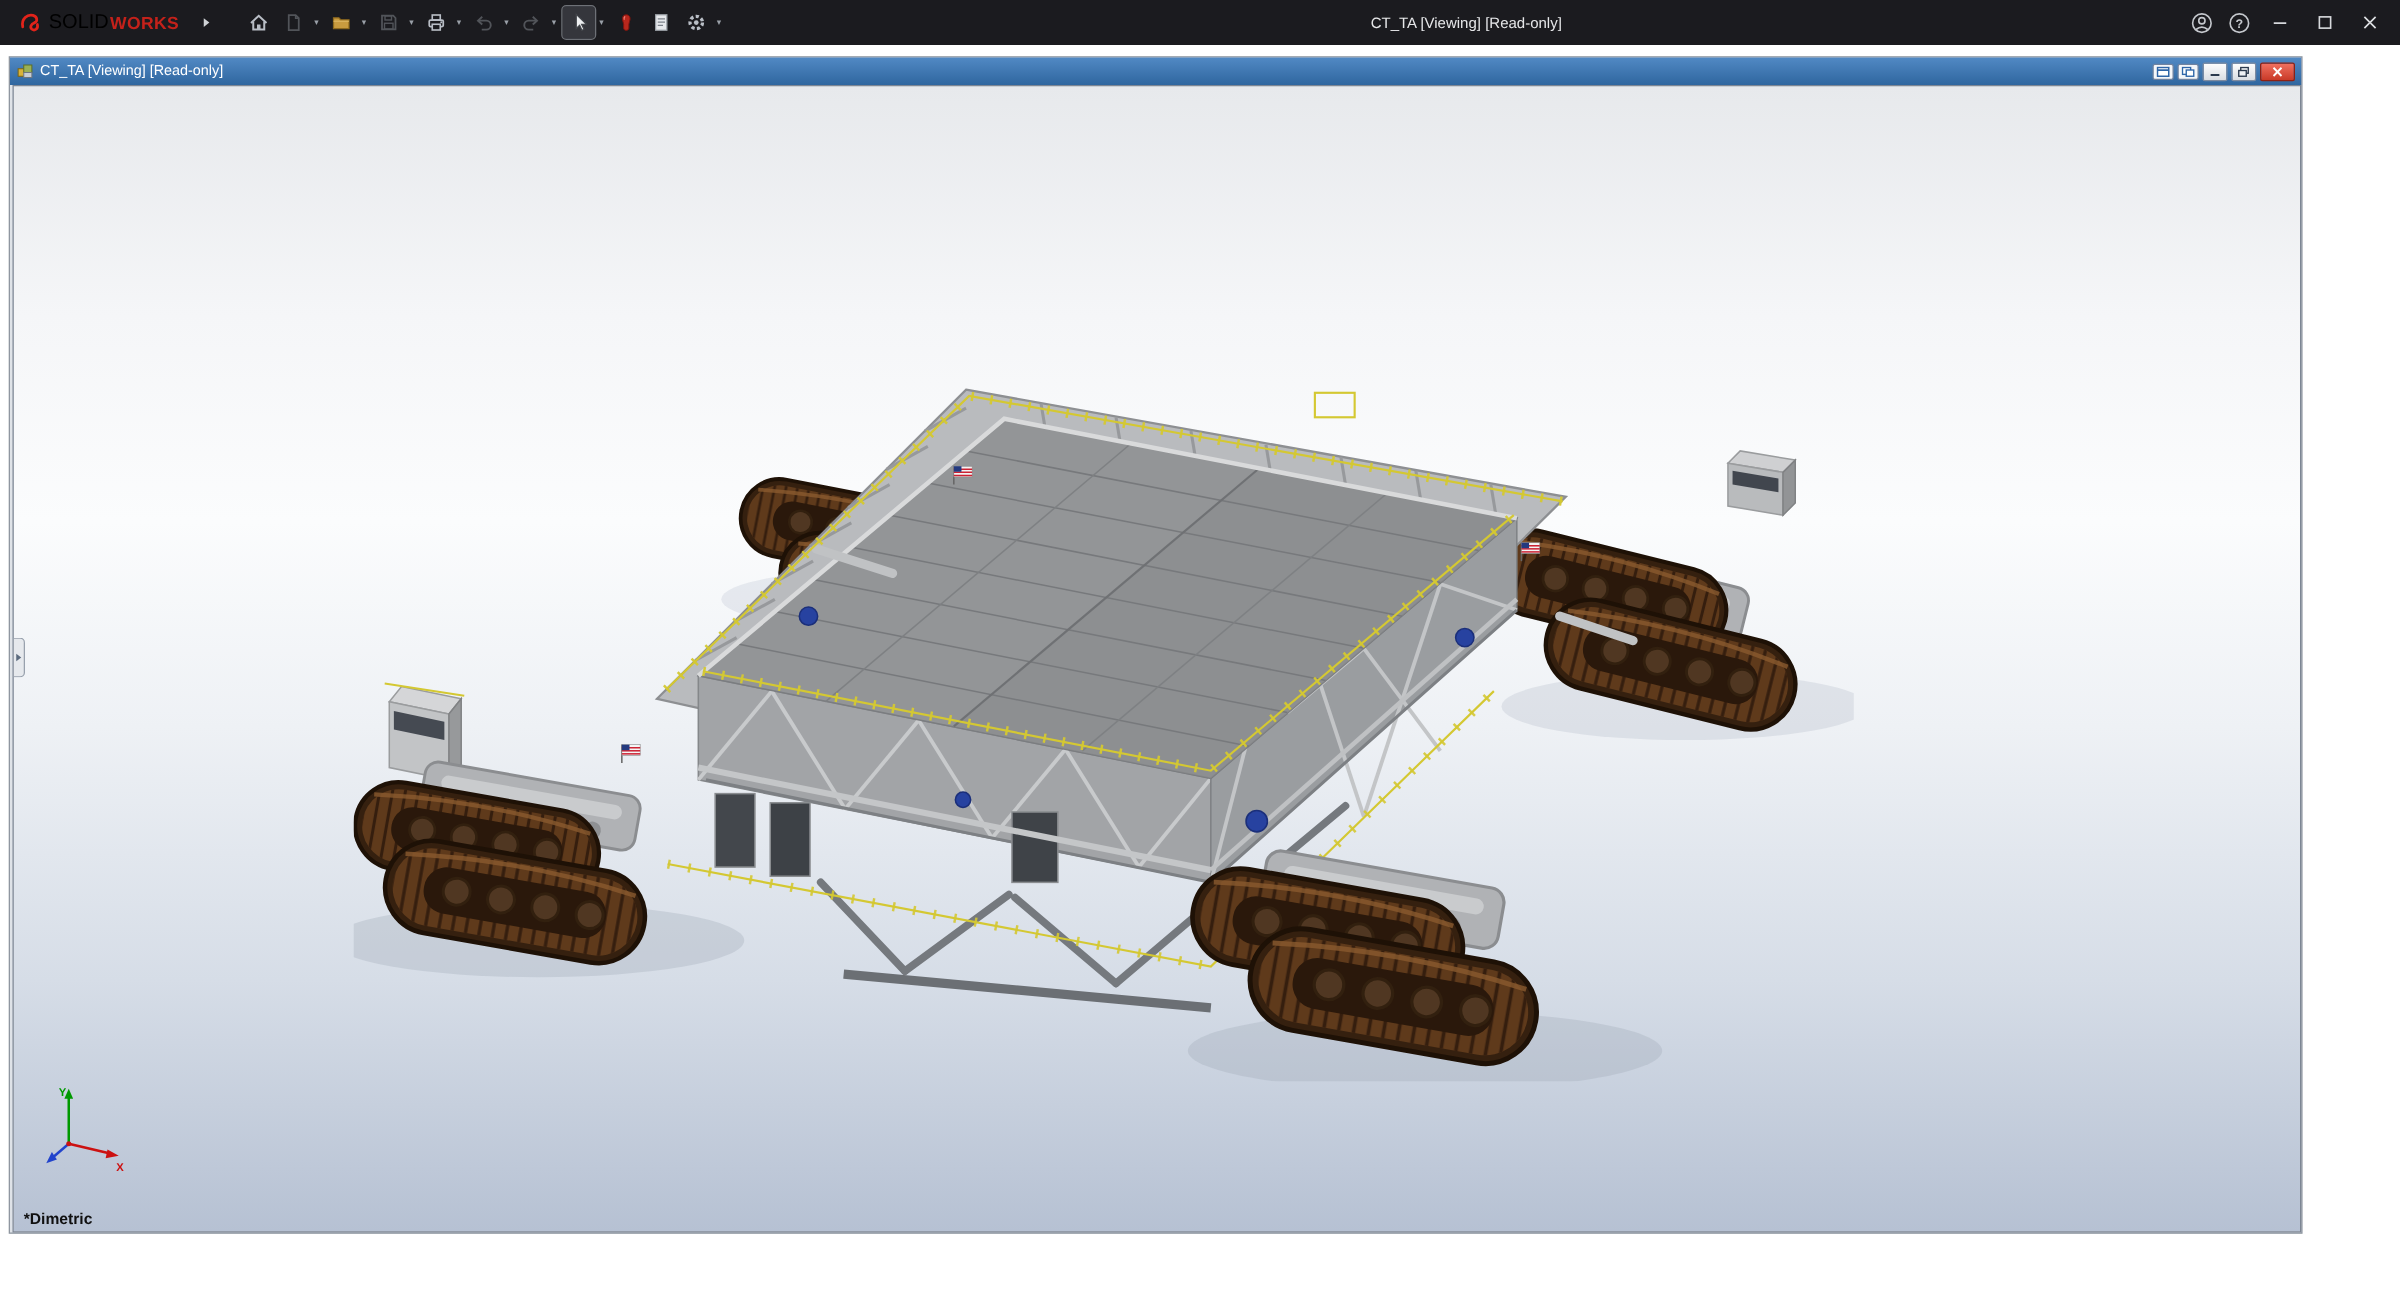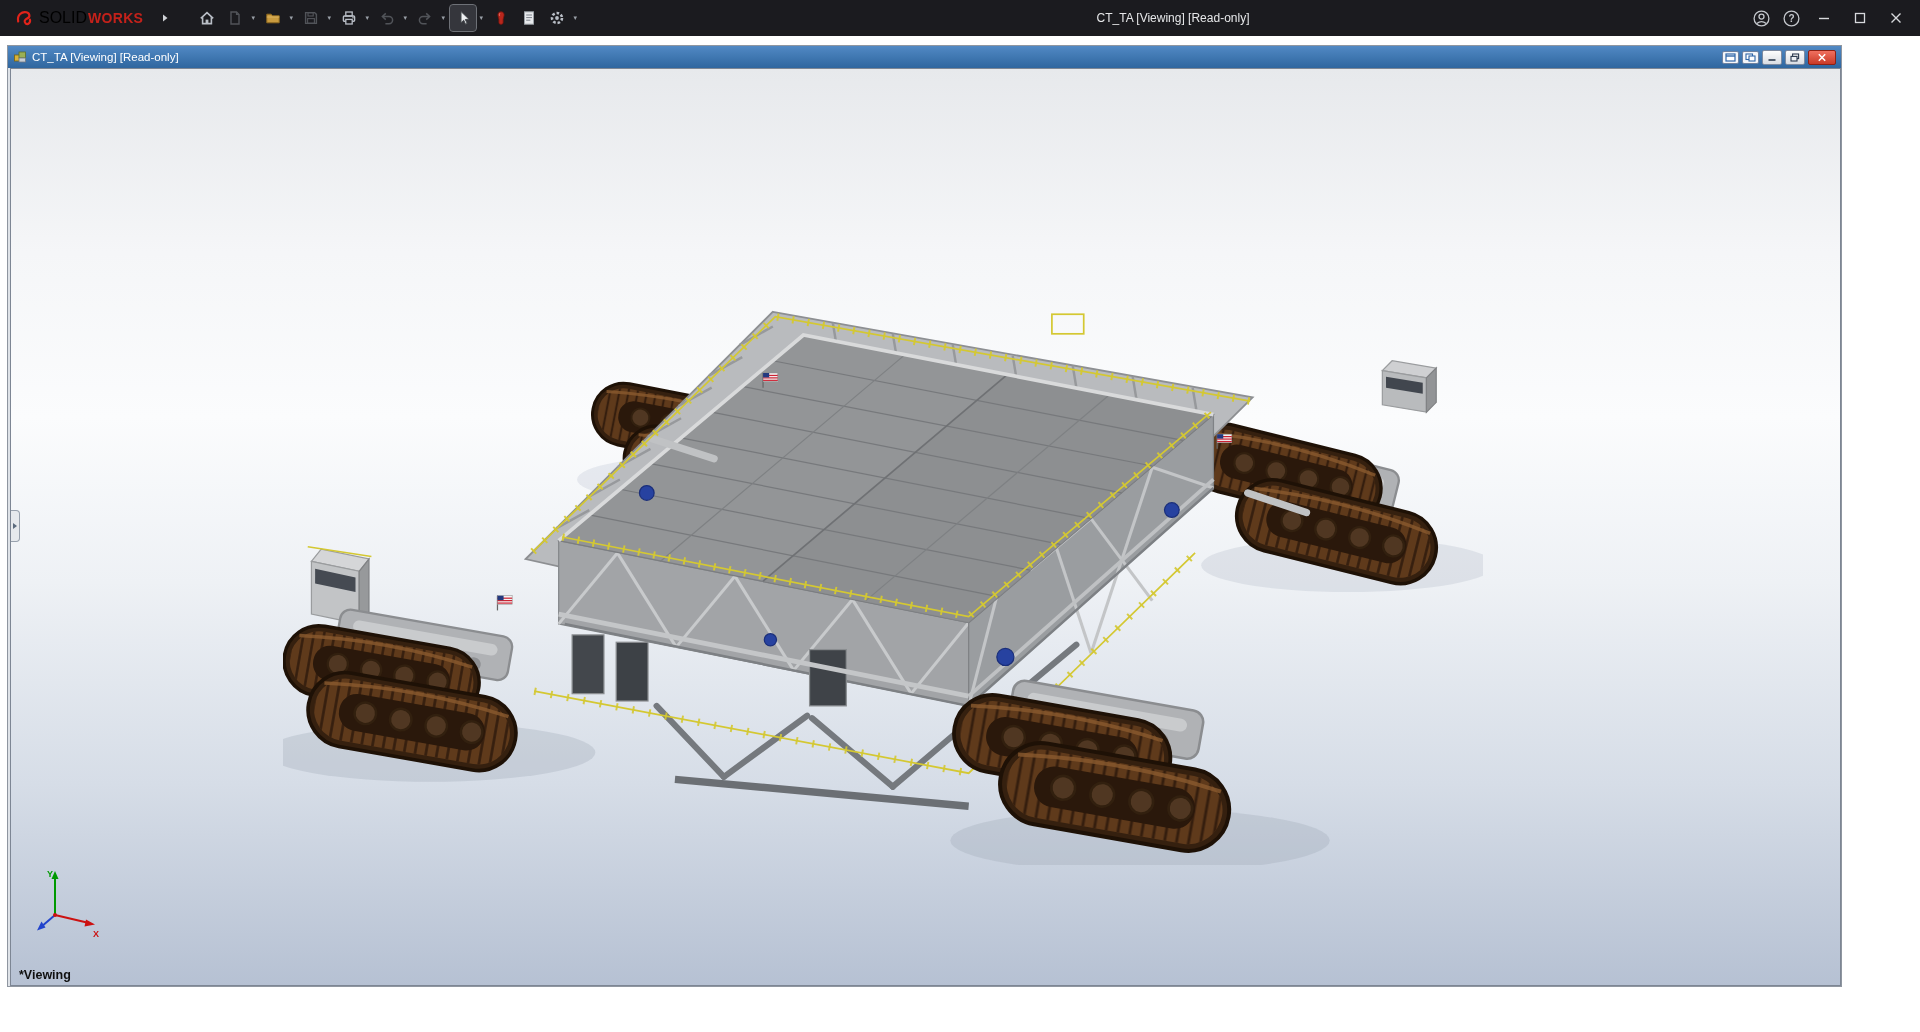--- a/index.html
+++ b/index.html
@@ -430,15 +430,15 @@
       <path d="M22,6 L18.5,14 L25.5,14 Z" fill="#009900"></path>
       <text x="14" y="12" font-size="9" fill="#009900" font-weight="bold">Y</text>
       <line x1="22" y1="50" x2="56" y2="58" stroke="#cc1111" stroke-width="2"></line>
       <path d="M62,59.5 L53,54.5 L51.5,61.5 Z" fill="#cc1111"></path>
       <text x="60" y="72" font-size="9" fill="#cc1111" font-weight="bold">X</text>
       <line x1="22" y1="50" x2="8" y2="62" stroke="#2244cc" stroke-width="2"></line>
       <path d="M4,65.5 L12.5,62.5 L8.5,56.5 Z" fill="#2244cc"></path>
       <circle cx="22" cy="50" r="2" fill="#cc1111"></circle>
     </svg>
 
-    <div class="view-label">*Viewing</div>
+    <div class="view-label">*Dimetric</div>
   </div>
 </div>
 
 </body></html>

